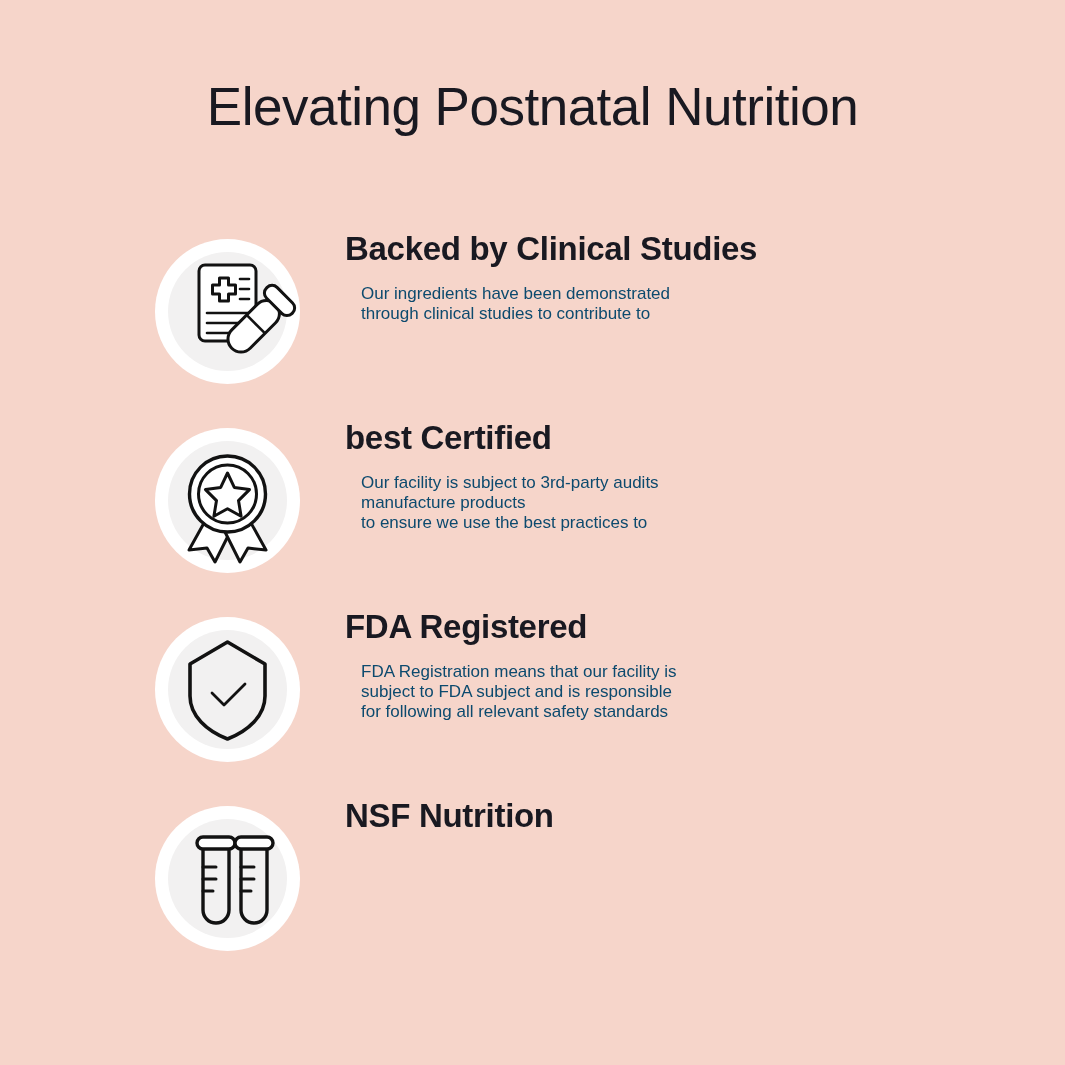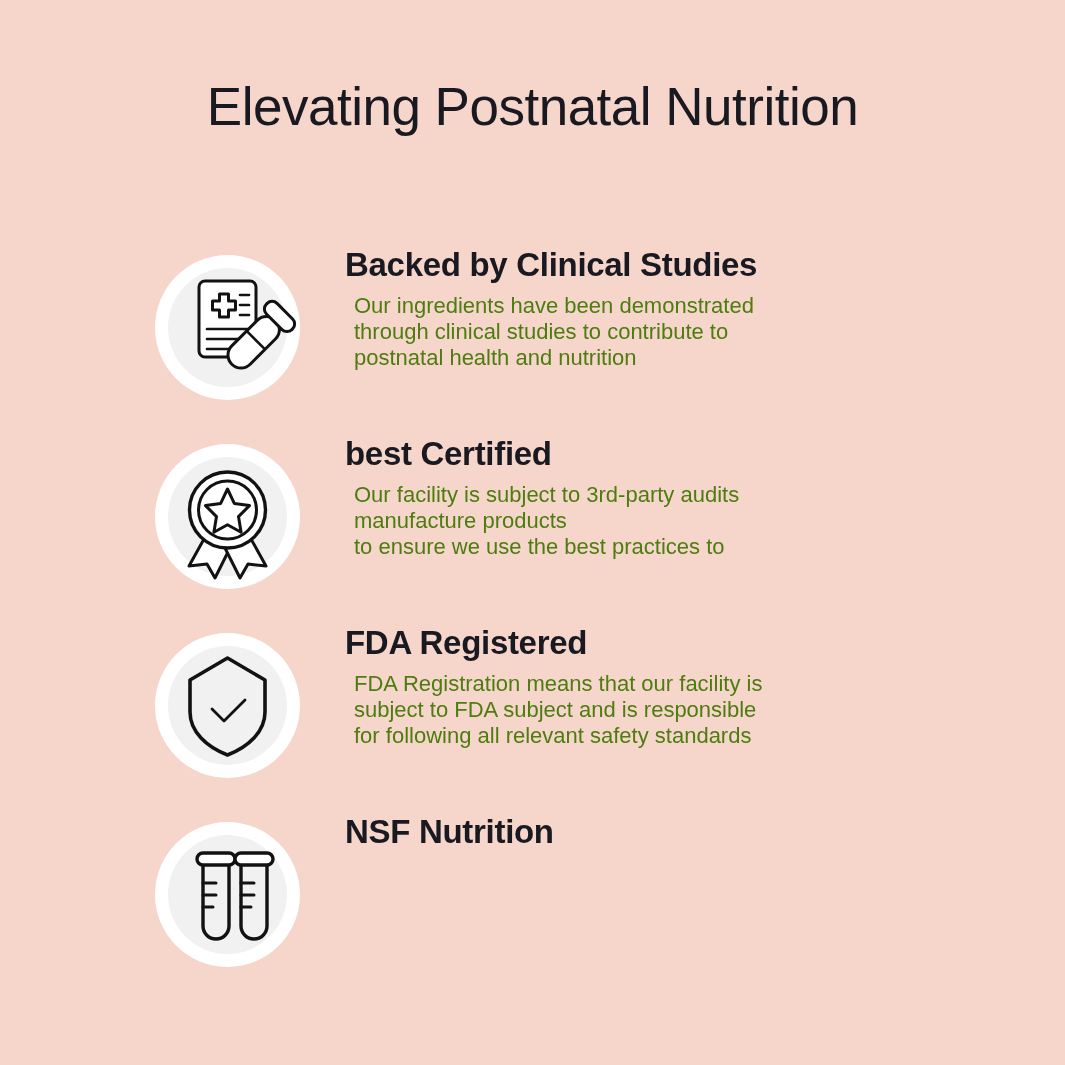--- a/index.html
+++ b/index.html
@@ -33,21 +33,21 @@
     letter-spacing: -0.5px;
     color: #191921;
     line-height: 1.1;
     white-space: nowrap;
   }
 
   
   .features {
     position: absolute;
     left: 155px;
-    top: 240px;
+    top: 224px;
     width: 760px;
   }
   .feature {
     position: relative;
     display: flex;
     align-items: flex-start;
     height: 189px;
   }
   .icon-wrap {
     position: relative;
@@ -95,25 +95,25 @@
   .feature-title {
     font-size: 33px;
     font-weight: 700;
     color: #191921;
     letter-spacing: -0.3px;
     line-height: 1.15;
     margin: 0 0 9px 0;
     white-space: nowrap;
   }
   .feature-desc {
-    font-size: 22px;
+    font-size: 17px;
     font-weight: 400;
-    color: #4d7c0f;
+    color: #0c4a6e;
     line-height: 1.18;
-    margin: 9px;
+    margin: 16px;
     max-width: 530px;
   }
   .feature-desc .line {
     display: block;
     white-space: nowrap;
   }
 
   
   .feature.f1 .feature-text { padding-top: 6px; }
   .feature.f2 .feature-text { padding-top: 6px; }
@@ -156,21 +156,20 @@
               <line x1="86" y1="84" x2="110" y2="84" stroke="#121212" stroke-width="2.6"></line>
             </g>
           </svg>
         </div>
       </div>
       <div class="feature-text">
         <div class="feature-title">Backed by Clinical Studies</div>
         <div class="feature-desc">
           <span class="line">Our ingredients have been demonstrated</span>
           <span class="line">through clinical studies to contribute to</span>
-          <span class="line">postnatal health and nutrition</span>
         </div>
       </div>
     </div>
 
     <div class="feature f2">
       <div class="icon-wrap">
         <div class="icon-outer"></div>
         <div class="icon-inner"></div>
         <div class="icon-art">
           <svg viewBox="0 0 145 145" fill="none" xmlns="http://www.w3.org/2000/svg">

